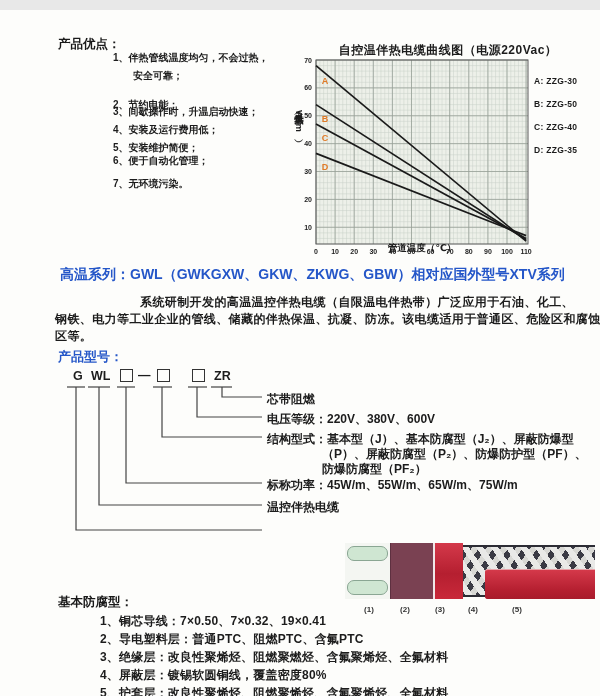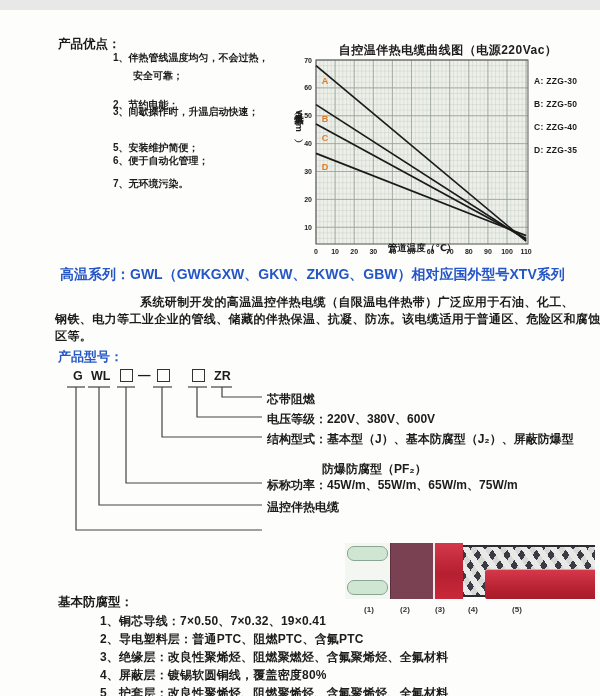--- a/index.html
+++ b/index.html
@@ -69,20 +69,21 @@
 </head>
 <body>
 
 <div id="page">
 
   <div class="abs sec-heading" style="left:58px; top:26px;">产品优点：</div>
   <div class="adv-line" style="top:41px;">1、伴热管线温度均匀，不会过热，</div>
   <div class="adv-line cont" style="top:59px;">安全可靠；</div>
   <div class="adv-line" style="top:88px;text-align:center;">2、节约电能；</div>
   <div class="adv-line" style="top:95px;">3、间歇操作时，升温启动快速；</div>
+  <div class="adv-line" style="top:113px;">4、安装及运行费用低；</div>
   <div class="adv-line" style="top:131px;">5、安装维护简便；</div>
   <div class="adv-line" style="top:144px;">6、便于自动化管理；</div>
   <div class="adv-line" style="top:167px;">7、无环境污染。</div>
 
   <div id="chart" class="abs">
     <div id="chart-title">自控温伴热电缆曲线图（电源220Vac）</div>
     <div id="ylabel">发热量（W/m）</div>
     <svg id="plot-svg" width="236" height="204">
         <rect x="20" y="4" width="212" height="184" fill="#edf0e9"></rect>
         <line x1="20" y1="4" x2="20" y2="188" stroke="#c9d1c9" stroke-width="0.5"></line>
@@ -267,20 +268,21 @@
 
       <polyline points="44,22 44,140 207,140"></polyline>
 
       <polyline points="21,22 21,165 207,165"></polyline>
     </g>
   </svg>
 
   <div class="m-row" style="top:381px;">芯带阻燃</div>
   <div class="m-row" style="top:401px;">电压等级：220V、380V、600V</div>
   <div class="m-row" style="top:421px;">结构型式：基本型（J）、基本防腐型（J₂）、屏蔽防爆型</div>
+  <div class="m-row cont" style="top:436px;">（P）、屏蔽防腐型（P₂）、防爆防护型（PF）、</div>
   <div class="m-row cont" style="top:451px;">防爆防腐型（PF₂）</div>
   <div class="m-row" style="top:467px;">标称功率：45W/m、55W/m、65W/m、75W/m</div>
   <div class="m-row" style="top:489px;">温控伴热电缆</div>
 
   <div id="cable-fig" class="abs">
     <div id="seg-wires" class="cable-seg">
       <div id="wire-top" class="wire"></div>
       <div id="wire-bot" class="wire"></div>
     </div>
     <div id="seg-ptc" class="cable-seg"></div>

